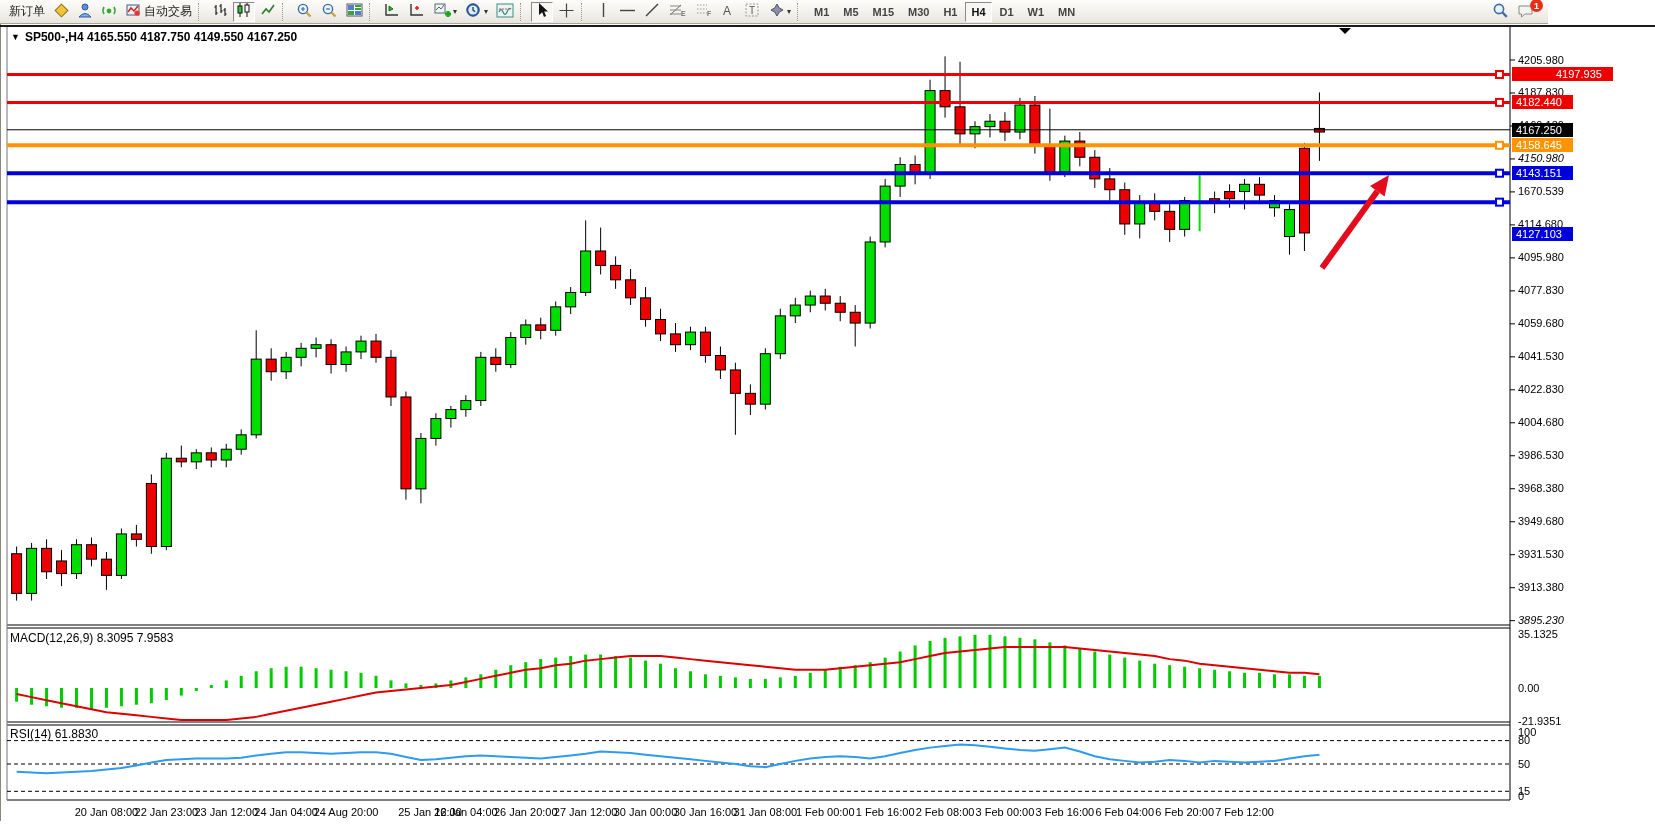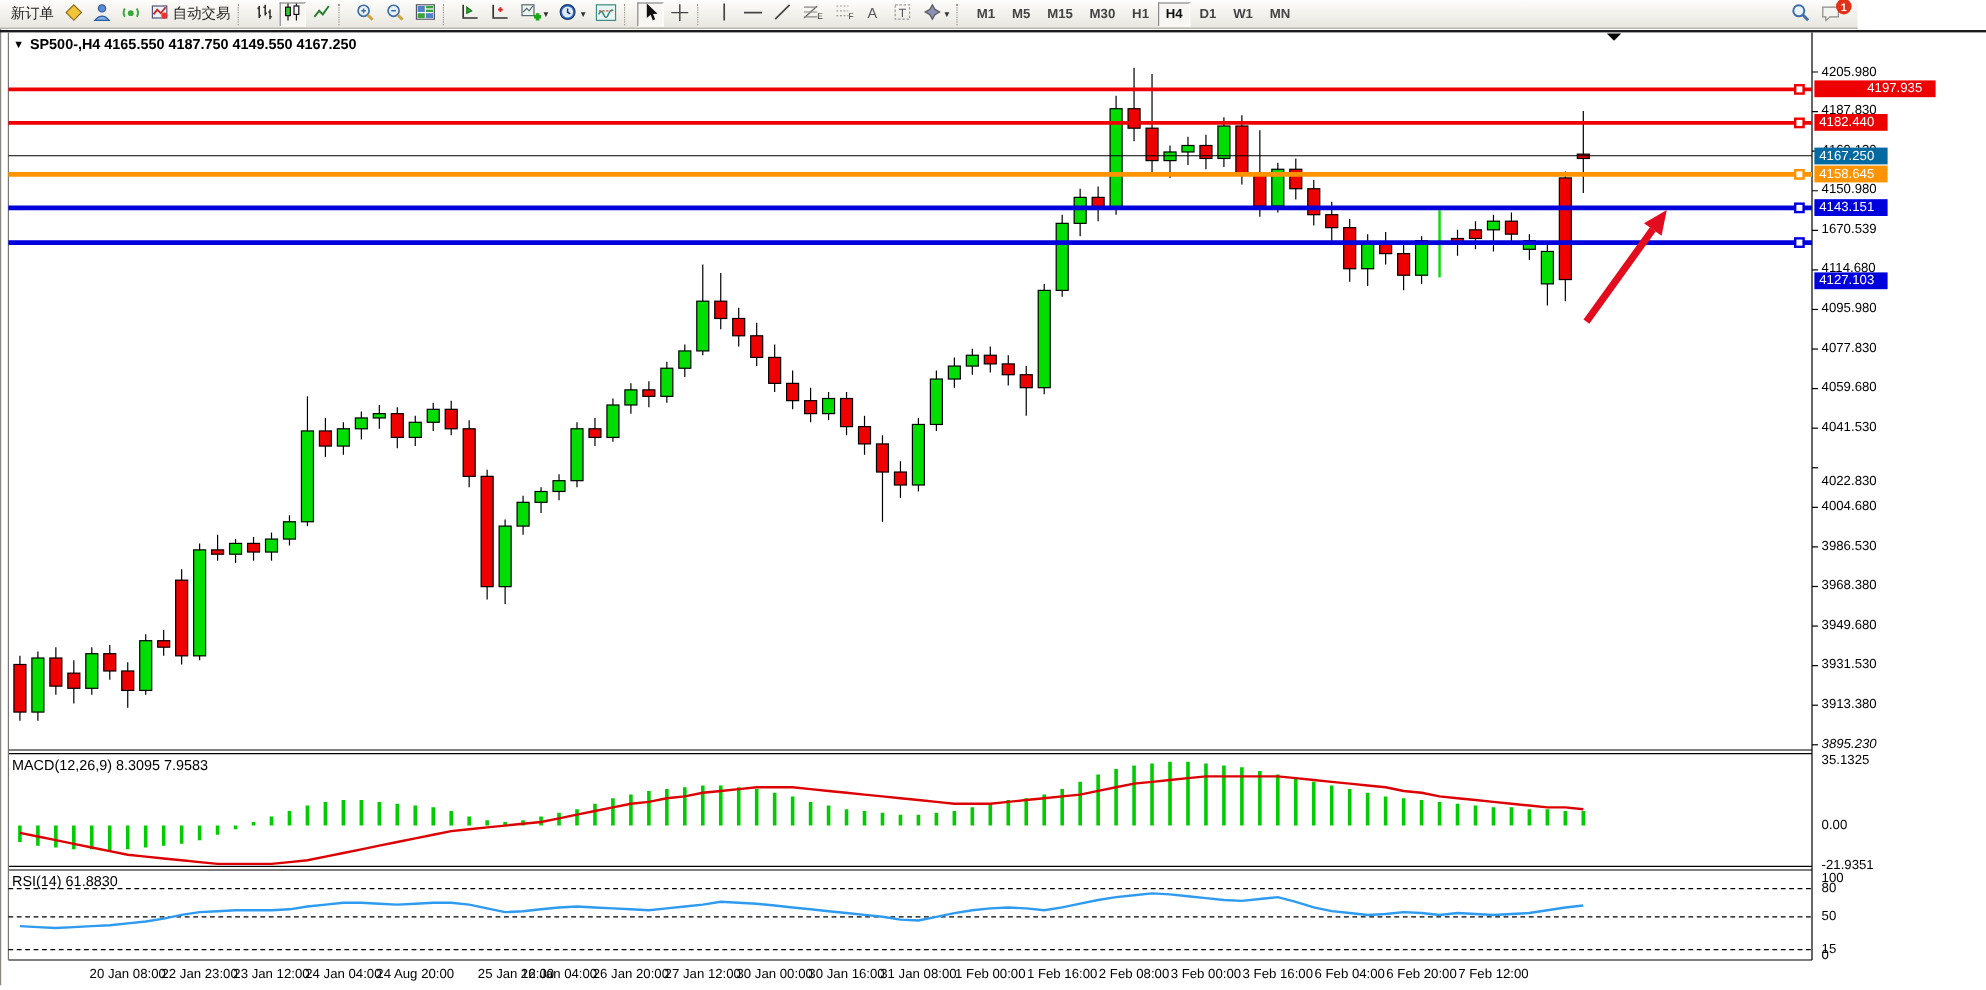--- a/index.html
+++ b/index.html
@@ -551,38 +551,38 @@
         <line x1="1510" y1="464.73999999999995" x2="1515" y2="464.73999999999995" stroke="#000"></line>
         <line x1="1510" y1="497.71999999999997" x2="1515" y2="497.71999999999997" stroke="#000"></line>
         <line x1="1510" y1="530.6999999999999" x2="1515" y2="530.6999999999999" stroke="#000"></line>
         <line x1="1510" y1="563.68" x2="1515" y2="563.68" stroke="#000"></line>
         <line x1="1510" y1="596.66" x2="1515" y2="596.66" stroke="#000"></line>
       </svg>
     <div id="labels-layer">
         <div class="axlabel" style="top: 29.5px;">4205.980</div>
         <div class="axlabel" style="top: 62.48px;">4187.830</div>
         <div class="axlabel" style="top: 95.46px;">4169.130</div>
-        <div class="axlabel" style="top: 128.44px;">4150.980</div>
+        <div class="axlabel" style="top: 128.44px; font-style: italic;">4150.980</div>
         <div class="axlabel" style="top: 161.42px;">1670.539</div>
         <div class="axlabel" style="top: 194.4px;">4114.680</div>
         <div class="axlabel" style="top: 227.38px;">4095.980</div>
         <div class="axlabel" style="top: 260.36px;">4077.830</div>
         <div class="axlabel" style="top: 293.34px;">4059.680</div>
         <div class="axlabel" style="top: 326.32px;">4041.530</div>
-        <div class="axlabel" style="top: 359.3px; margin-top: 12px;">4022.830</div>
+        <div class="axlabel" style="top: 359.3px;">4022.830</div>
         <div class="axlabel" style="top: 392.28px;">4004.680</div>
         <div class="axlabel" style="top: 425.26px;">3986.530</div>
         <div class="axlabel" style="top: 458.24px;">3968.380</div>
         <div class="axlabel" style="top: 491.22px;">3949.680</div>
         <div class="axlabel" style="top: 524.2px;">3931.530</div>
         <div class="axlabel" style="top: 557.18px;">3913.380</div>
         <div class="axlabel" style="top: 590.16px; font-style: italic;">3895.230</div>
         <div class="axbadge" style="top: 43.4981px; background: rgb(238, 0, 0); padding-left: 44px;">4197.935</div>
         <div class="axbadge" style="top: 71.4221px; background: rgb(238, 0, 0);">4182.440</div>
-        <div class="axbadge" style="top: 98.7964px; background: #0369a1;">4167.250</div>
+        <div class="axbadge" style="top: 98.7964px; background: #000000;">4167.250</div>
         <div class="axbadge" style="top: 114.304px; background: rgb(255, 148, 0);">4158.645</div>
         <div class="axbadge" style="top: 142.226px; background: rgb(0, 0, 221);">4143.151</div>
         <div class="axbadge" style="top: 171.146px; background: rgb(0, 0, 221); margin-top: 32px;">4127.103</div>
         <div class="axlabel" style="top: 604.099px;">35.1325</div>
         <div class="axlabel" style="top: 657.5px;">0.00</div>
         <div class="axlabel" style="top: 690.841px;">-21.9351</div>
         <div class="axlabel" style="top: 701.5px;">100</div>
         <div class="axlabel" style="top: 710.1px;">80</div>
         <div class="axlabel" style="top: 733.5px;">50</div>
         <div class="axlabel" style="top: 760.8px;">15</div>

